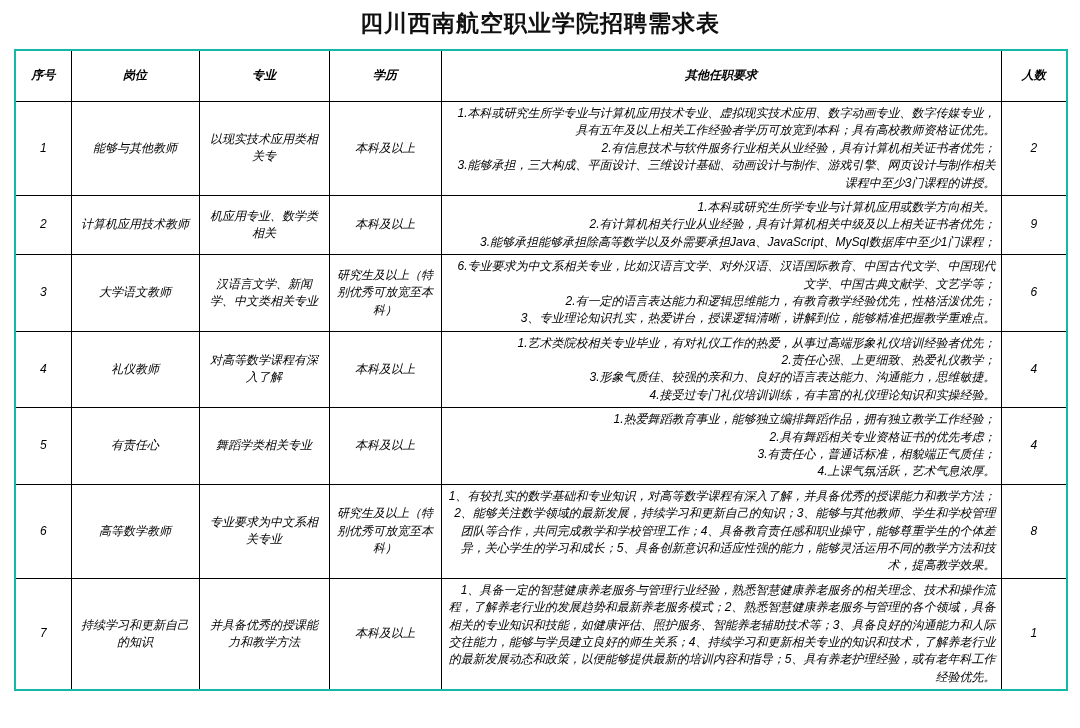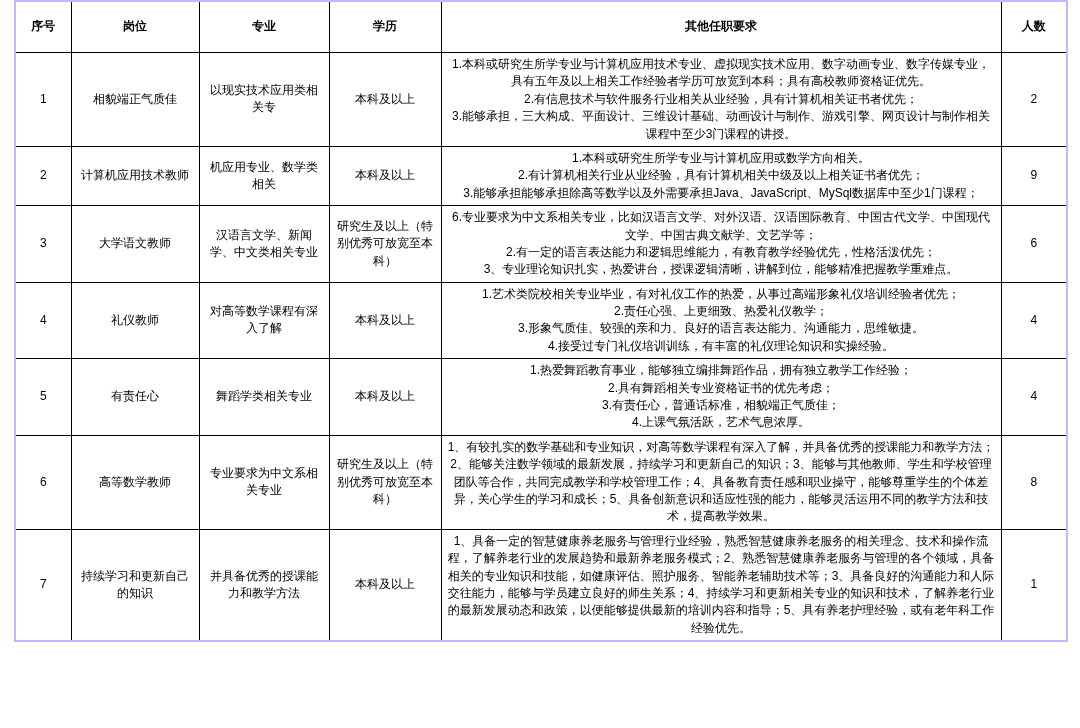--- a/index.html
+++ b/index.html
@@ -25,21 +25,22 @@
     font-weight: bold;
     letter-spacing: 1px;
     padding: 8px 0 10px 0;
     color: #111111;
     font-family: "Liberation Serif", "DejaVu Serif", serif;
   }
   table.req-table {
     border-collapse: collapse;
     width: 1052px;
     table-layout: fixed;
-    border: 2px solid #c4b5fd;
+    border: 2px solid #14b8a6;
+    font-style: italic;
   }
   table.req-table th,
   table.req-table td {
     border: 1px solid #000;
     vertical-align: middle;
     padding: 3px 5px;
     font-size: 12px;
     line-height: 1.45;
   }
   thead th {
@@ -56,37 +57,38 @@
   .col-other { width: 560px; }
   .col-count { width: 66px; }
 
   td.c-no, td.c-edu, td.c-count {
     text-align: center;
   }
   td.c-post, td.c-major {
     text-align: center;
   }
   td.c-other {
-    text-align: center;
+    text-align: right;
     padding: 5px 8px 5px 7px;
     white-space: pre-line;
   }
   td.c-post, td.c-major, td.c-edu {
     white-space: pre-line;
   }
   .nowrap-clip {
     white-space: nowrap;
     overflow: hidden;
   }
 </style>
 </head>
 <body>
 
 <div class="page">
 
+  <div class="doc-title">四川西南航空职业学院招聘需求表</div>
 
   <table class="req-table">
     <colgroup>
       <col class="col-no">
       <col class="col-post">
       <col class="col-major">
       <col class="col-edu">
       <col class="col-other">
       <col class="col-count">
     </colgroup>
@@ -96,21 +98,21 @@
         <th>岗位</th>
         <th>专业</th>
         <th>学历</th>
         <th>其他任职要求</th>
         <th>人数</th>
       </tr>
     </thead>
     <tbody>
       <tr>
         <td class="c-no">1</td>
-        <td class="c-post">相貌端正气质佳</td>
+        <td class="c-post">能够与其他教师</td>
         <td class="c-major nowrap-clip">以现实技术应用类相关专</td>
         <td class="c-edu">本科及以上</td>
         <td class="c-other">1.本科或研究生所学专业与计算机应用技术专业、虚拟现实技术应用、数字动画专业、数字传媒专业，具有五年及以上相关工作经验者学历可放宽到本科；具有高校教师资格证优先。
 2.有信息技术与软件服务行业相关从业经验，具有计算机相关证书者优先；
 3.能够承担，三大构成、平面设计、三维设计基础、动画设计与制作、游戏引擎、网页设计与制作相关课程中至少3门课程的讲授。</td>
         <td class="c-count">2</td>
       </tr>
       <tr>
         <td class="c-no">2</td>
         <td class="c-post">计算机应用技术教师</td>

